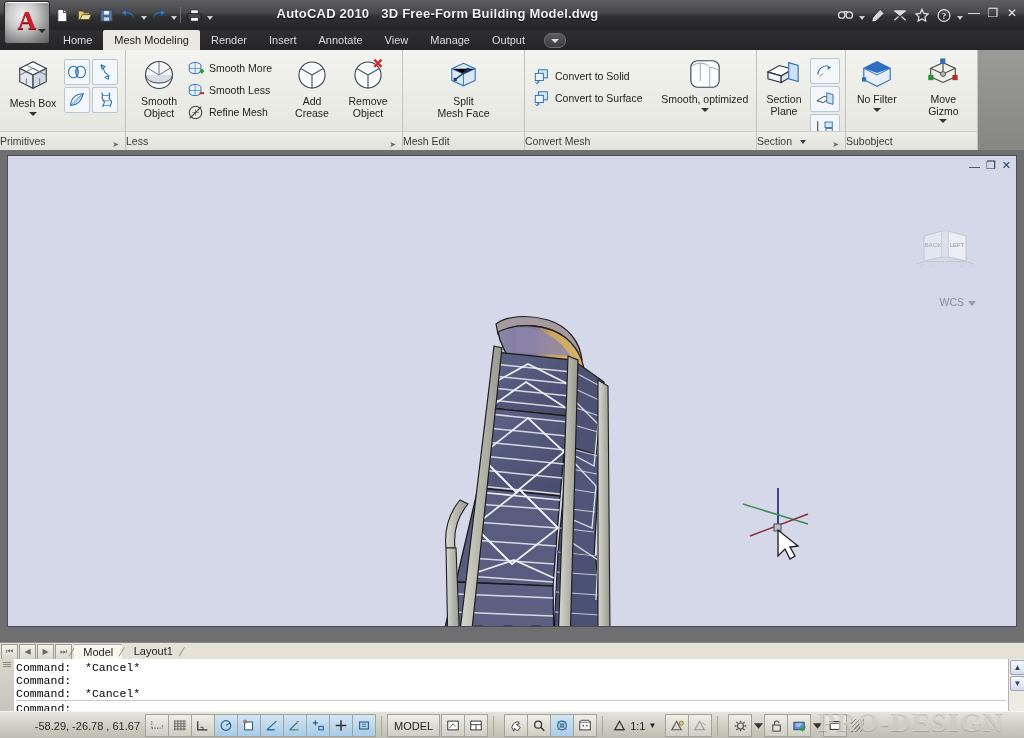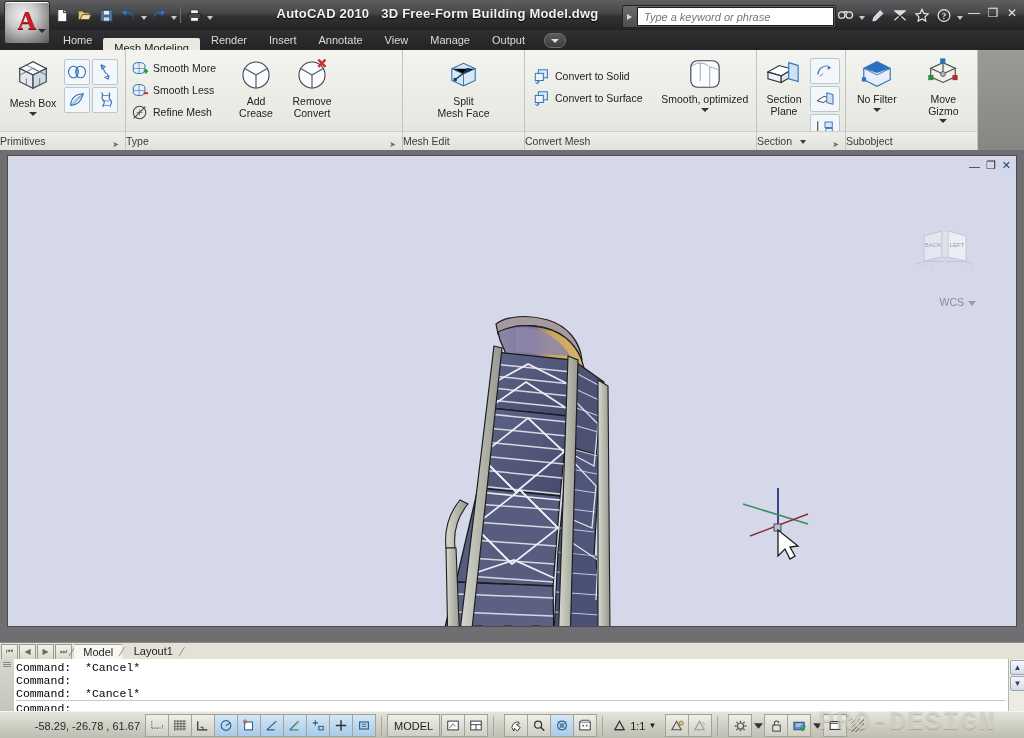--- a/index.html
+++ b/index.html
@@ -54,21 +54,21 @@
 
   .winbtns{position:absolute;right:5px;top:6px;display:flex;gap:5px;align-items:center;}
   .winbtns div{width:14px;height:13px;display:flex;align-items:center;justify-content:center;
     color:#e8e8e8;font-size:12px;font-family:"Liberation Sans",sans-serif;}
 
   
   .tabsrow{position:absolute;left:0;top:30px;width:1024px;height:20px;
     background:linear-gradient(to bottom,#2f2f31,#242426);}
   .tabs{position:absolute;left:52px;top:0;display:flex;height:20px;}
   .tab{padding:0 11px;height:20px;line-height:20px;color:#dcdcdc;font-size:11px;cursor:default;}
-  .tab.active{background:#e9e9e2;color:#1a1a1a;border-radius:2px 2px 0 0;margin-top:8px;}
+  .tab.active{background:#e9e9e2;color:#1a1a1a;border-radius:2px 2px 0 0;}
   .tabs .tabcaret{margin-left:8px;margin-top:3px;width:20px;height:13px;
     background:linear-gradient(to bottom,#5a5a5c,#3c3c3e);border:1px solid #6e6e70;border-radius:7px;
     display:flex;align-items:center;justify-content:center;}
   .tabs .tabcaret i{width:0;height:0;border-left:4px solid transparent;border-right:4px solid transparent;
     border-top:4px solid #e0e0e0;}
 
   
   .ribbon{position:absolute;left:0;top:50px;width:1024px;height:100px;
     background:linear-gradient(to bottom,#f3f3ef 0%,#e9e9e3 70%,#dedED8 100%);
     border-bottom:1px solid #9a9a96;}
@@ -150,21 +150,21 @@
   .stbtn.on{background:linear-gradient(to bottom,#d4e6f5,#a8cbe8);}
   .stsep{width:1px;height:20px;background:#a8a89f;margin:0 5px;}
   .modelbtn{height:21px;padding:0 6px;border:1px solid #a3a39a;
     background:linear-gradient(to bottom,#efeee7,#cfcec4);font-size:11px;color:#1e1e1e;
     display:flex;align-items:center;cursor:default;}
   .scalebtn{height:21px;padding:0 4px;display:flex;align-items:center;gap:3px;font-size:11px;color:#1e1e1e;cursor:default;}
   .grip{width:13px;height:13px;margin-left:4px;margin-right:3px;
     background:repeating-linear-gradient(135deg,#8d8d85 0 1px,transparent 1px 3px);}
   .watermark{position:absolute;left:0;top:0;width:1024px;height:738px;pointer-events:none;}
   .wmtext{position:absolute;left:818px;top:706px;font-size:28px;font-weight:bold;
-    color:rgba(235,232,220,.55);font-family:Liberation Mono, monospace;letter-spacing:1px;
+    color:rgba(235,232,220,.55);font-family:Liberation Serif, serif;letter-spacing:1px;
     text-shadow:0 1px 1px rgba(120,120,110,.4);white-space:nowrap;}
 </style>
 </head>
 <body>
 
 <div class="app">
 
   <div class="titlebar">
 
     <div class="appbtn">
@@ -212,28 +212,20 @@
             <rect x="5" y="10" width="8" height="4" fill="#fff" stroke="#1c1c1e" stroke-width=".8"></rect>
           </svg>
       </div>
       <div class="caret"></div>
     </div>
 
     <div class="apptitle">
       <span class="ver">AutoCAD 2010</span><span>3D Free-Form Building Model.dwg</span>
     </div>
 
-    <div class="searchwrap">
-      <div class="searchArrow">
-          <i></i>
-        </div>
-      <div class="searchbox">
-        <input type="text" placeholder="Type a keyword or phrase" style="">
-      </div>
-    </div>
 
     <div class="titleicons">
       <div class="ticon">
         <svg width="17" height="14" viewBox="0 0 18 14">
             <circle cx="5" cy="7" r="3.4" fill="none" stroke="#e2e2e2" stroke-width="1.4"></circle>
             <circle cx="13" cy="7" r="3.4" fill="none" stroke="#e2e2e2" stroke-width="1.4"></circle>
             <path d="M7 3.5h4" stroke="#e2e2e2" stroke-width="1.4"></path>
           </svg>
       </div>
       <div class="caret"></div>
@@ -332,20 +324,29 @@
           </div>
         </div>
         <div class="plabel">
           <span>Primitives</span>
           <span class="dlg">➤</span>
         </div>
       </div>
 
       <div class="panel" style="width:277px">
         <div class="body">
+          <div class="bigbtn">
+            <svg width="38" height="36" viewBox="0 0 40 40">
+              <circle cx="20" cy="20" r="15" fill="#f5f7fa" stroke="#38424e" stroke-width="1.2"></circle>
+              <path d="M5 20a15 9 0 0030 0" fill="#d7dde5" stroke="#38424e" stroke-width="1.1"></path>
+              <path d="M20 5v15M20 20l13-8M20 20L7 12" stroke="#5a6672" stroke-width="1" fill="none"></path>
+            </svg>
+            <div class="lab" style="white-space:pre">Smooth
+Object</div>
+          </div>
           <div class="smallrows">
             <div class="smallrow">
               <svg width="18" height="17" viewBox="0 0 20 19">
                   <ellipse cx="9" cy="6" rx="6.5" ry="3.2" fill="#e8f1f8" stroke="#2f72b8" stroke-width="1.1"></ellipse>
                   <path d="M2.5 6v6c0 1.8 3 3.2 6.5 3.2s6.5-1.4 6.5-3.2V6" fill="#e8f1f8" stroke="#2f72b8" stroke-width="1.1"></path>
                   <path d="M9 2.8v12.4M2.5 9.5h13" stroke="#2f72b8" stroke-width=".7"></path>
                   <path d="M14 12.5h5M16.5 10v5" stroke="#2a9c3a" stroke-width="2.2"></path>
                 </svg>
               <span class="lab">Smooth More</span>
             </div>
@@ -375,25 +376,25 @@
             <div class="lab" style="white-space:pre">Add
 Crease</div>
           </div>
           <div class="bigbtn">
             <svg width="36" height="36" viewBox="0 0 40 40">
               <circle cx="20" cy="20" r="14.5" fill="#fafbfc" stroke="#38424e" stroke-width="1.2"></circle>
               <path d="M20 20l12-7M20 20L8 13M20 20v15" stroke="#4d5966" stroke-width="1.3" fill="none"></path>
               <path d="M27 3l8 8M35 3l-8 8" stroke="#cf2b2b" stroke-width="2.6"></path>
             </svg>
             <div class="lab" style="white-space:pre">Remove
-Convert</div>
+Object</div>
           </div>
         </div>
         <div class="plabel">
-          <span>Type</span>
+          <span>Less</span>
           <span class="dlg">➤</span>
         </div>
       </div>
 
       <div class="panel" style="width:122px">
         <div class="body" style="justify-content:center;gap:20px">
           <div class="bigbtn">
             <svg width="37" height="36" viewBox="0 0 40 40">
               <path d="M7 13l13-6 13 6v13l-13 6-13-6z" fill="#dbe7f3" stroke="#2f72b8" stroke-width="1.2"></path>
               <path d="M7 13l13 6 13-6M20 19v13" stroke="#2f72b8" stroke-width="1"></path>

